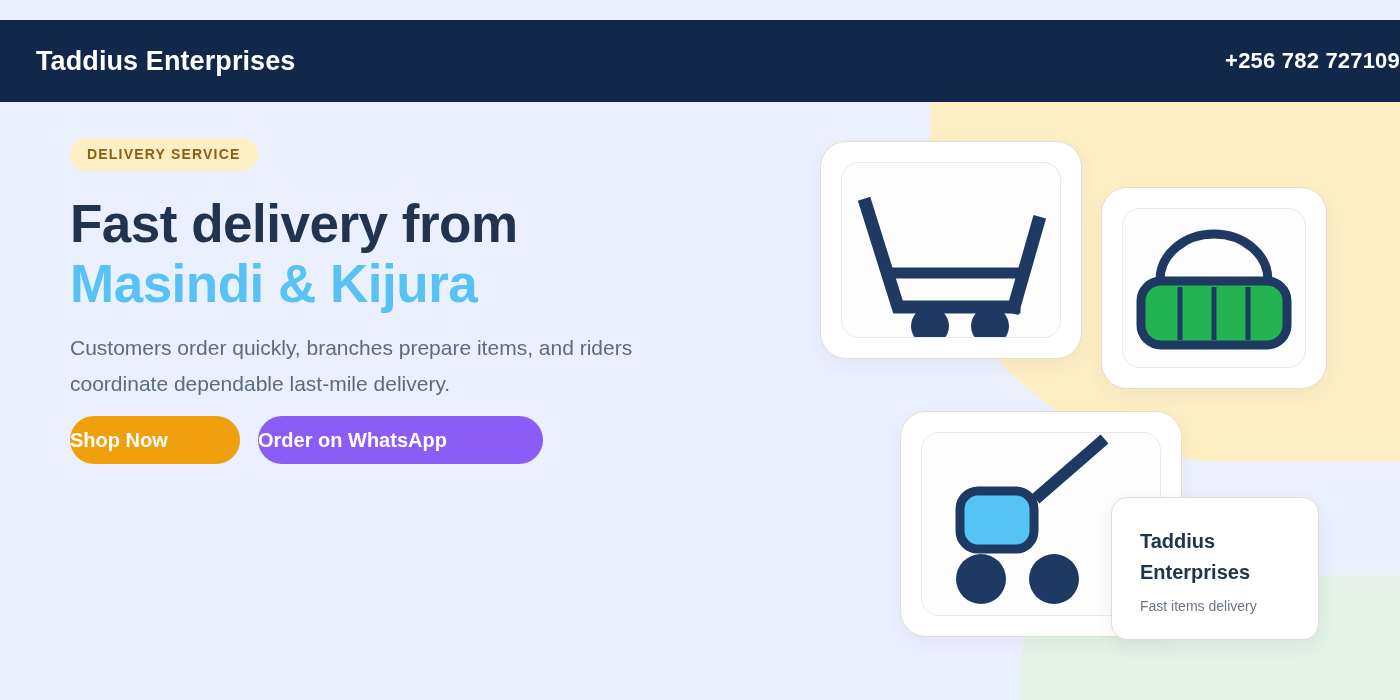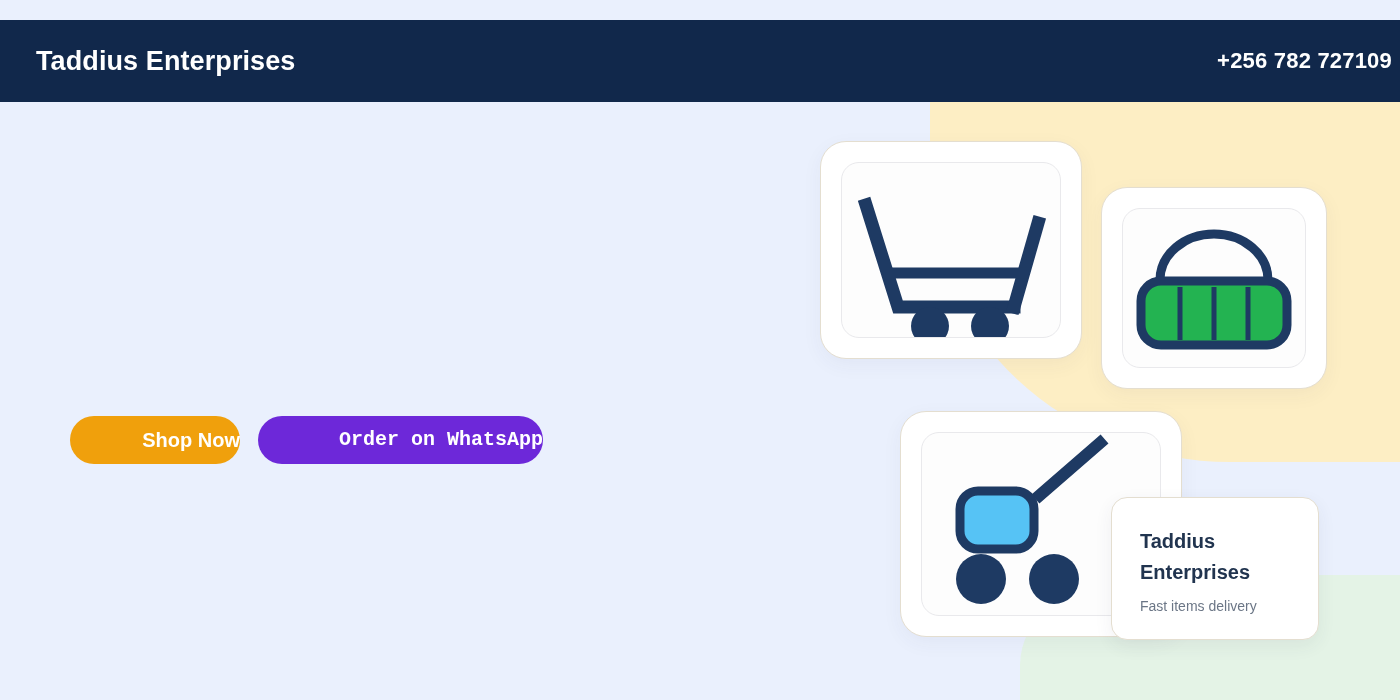--- a/index.html
+++ b/index.html
@@ -41,21 +41,21 @@
     height: 82px;
     line-height: 82px;
     color: #ffffff;
     font-size: 27px;
     font-weight: bold;
     letter-spacing: 0.1px;
     white-space: nowrap;
   }
   .phone {
     position: absolute;
-    right: 8px;
+    right: 0px;
     top: 0;
     height: 82px;
     line-height: 82px;
     color: #ffffff;
     font-size: 22px;
     font-weight: bold;
     letter-spacing: 0.2px;
     white-space: nowrap;
   }
 
@@ -132,35 +132,34 @@
   }
   .btn {
     position: absolute;
     top: 0;
     height: 48px;
     line-height: 48px;
     border-radius: 999px;
     color: #ffffff;
     font-size: 20px;
     font-weight: bold;
-    text-align: right;
+    text-align: left;
     white-space: nowrap;
     overflow: visible;
     box-sizing: border-box;
   }
   .btn-shop {
     left: 0;
     width: 170px;
     background: #f0a00c;
   }
   .btn-whatsapp {
     left: 188px;
     width: 285px;
-    background: #6d28d9;
-    font-family: Liberation Mono, monospace;
+    background: #8b5cf6;
   }
 
   
   .card {
     position: absolute;
     background: #ffffff;
     border: 1px solid #e4ded0;
     border-radius: 26px;
     box-shadow: 0 6px 20px rgba(60, 60, 90, 0.05);
     z-index: 10;
@@ -219,20 +218,28 @@
 <div class="page">
 
   <div class="blob-yellow"></div>
   <div class="blob-green"></div>
 
   <div class="topbar">
     <div class="brand">Taddius Enterprises</div>
     <div class="phone">+256 782 727109</div>
   </div>
 
+  <div class="hero-copy">
+    <div class="badge">DELIVERY SERVICE</div>
+    <div class="headline">
+      <span>Fast delivery from</span>
+      <span class="headline-accent">Masindi &amp; Kijura</span>
+    </div>
+    <p class="sub">Customers order quickly, branches prepare items, and riders coordinate dependable last-mile delivery.</p>
+  </div>
 
   <div class="cta-row">
     <div class="btn btn-shop">Shop Now</div>
     <div class="btn btn-whatsapp">Order on WhatsApp</div>
   </div>
 
   <div class="card card-cart">
     <div class="card-inner">
       <svg class="icon-svg" viewBox="0 0 218 174">
         <path d="M24 42 L56 144 L172 144" fill="none" stroke="#1e3a63" stroke-width="13" stroke-linecap="square"></path>

